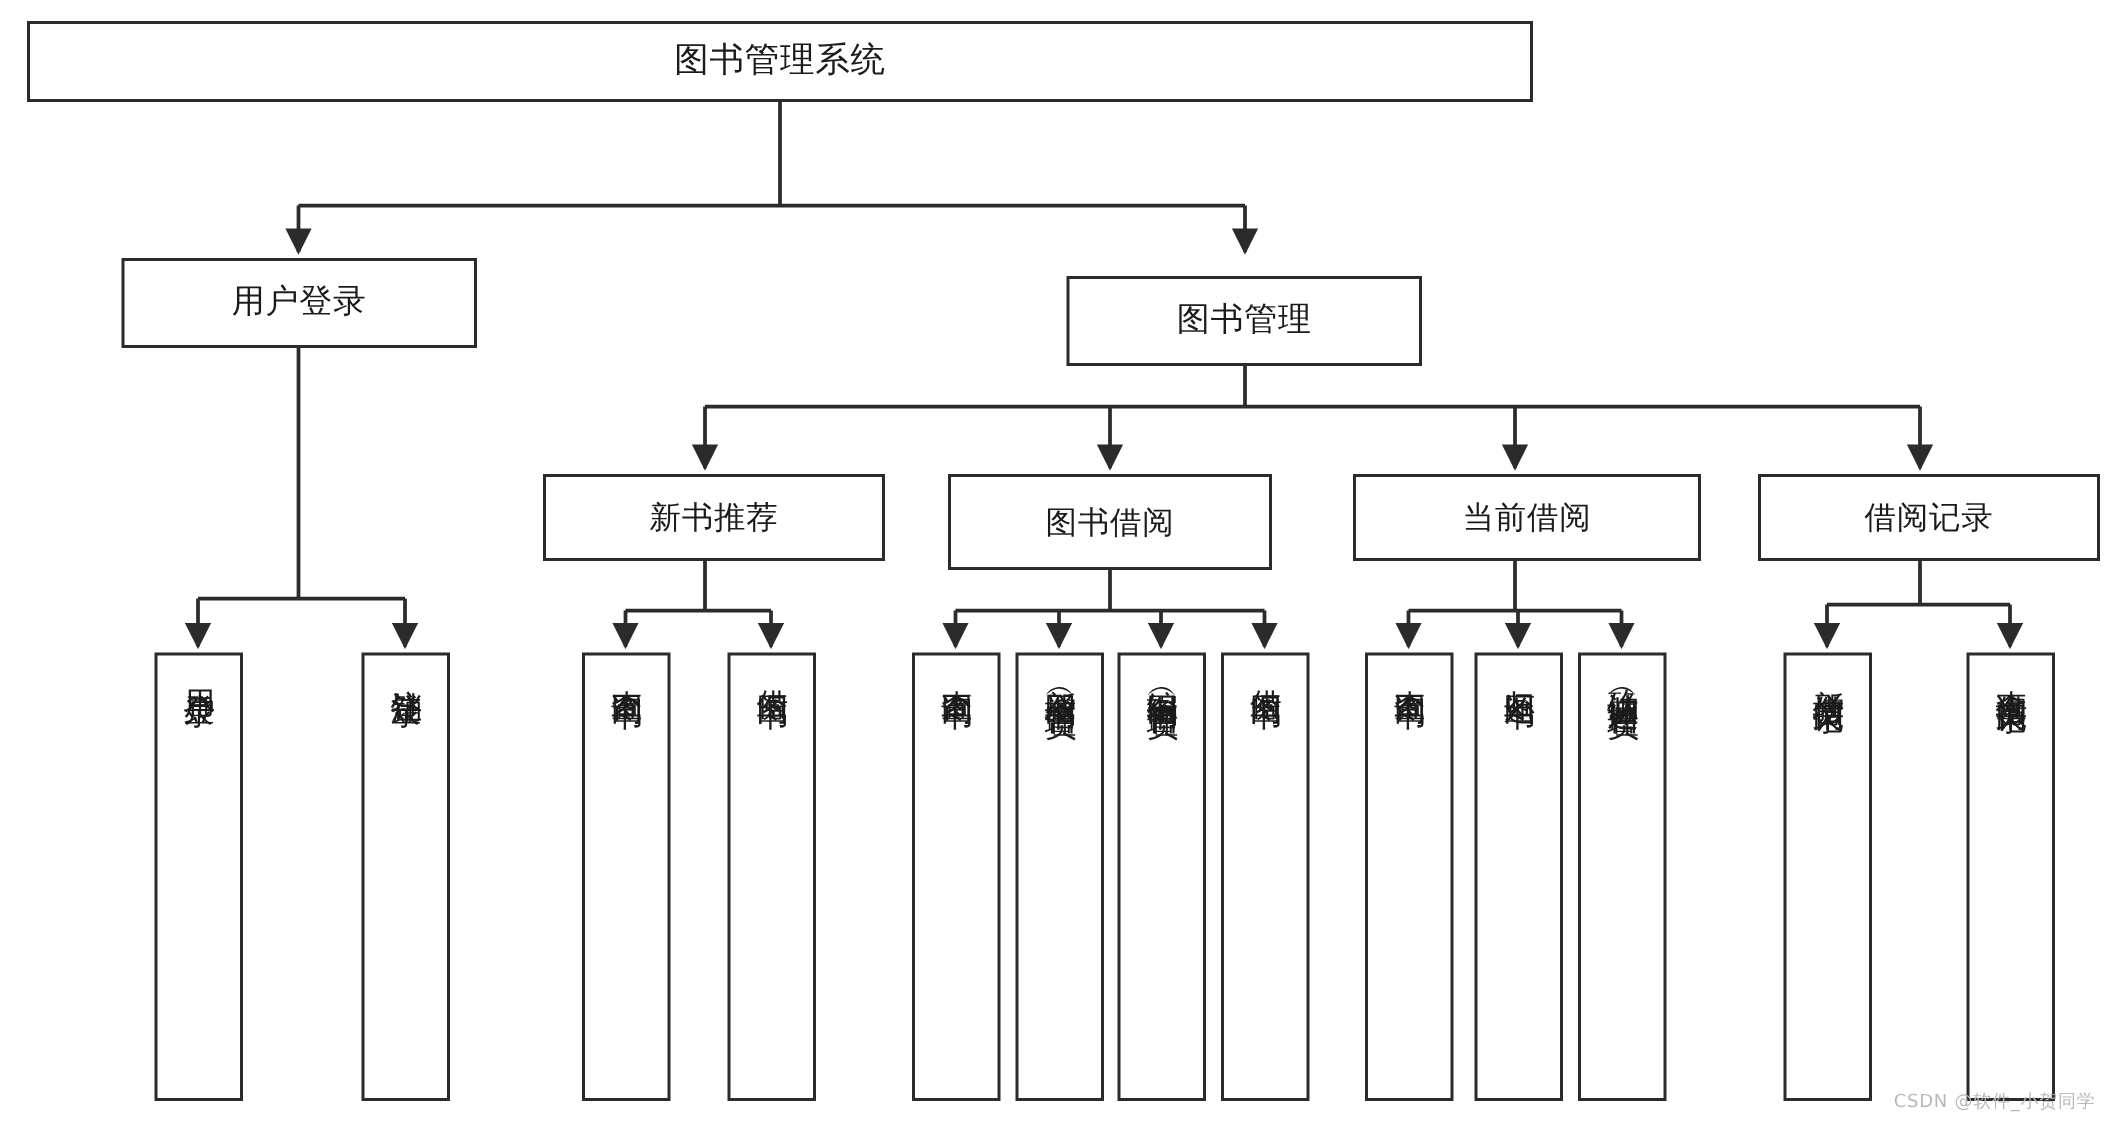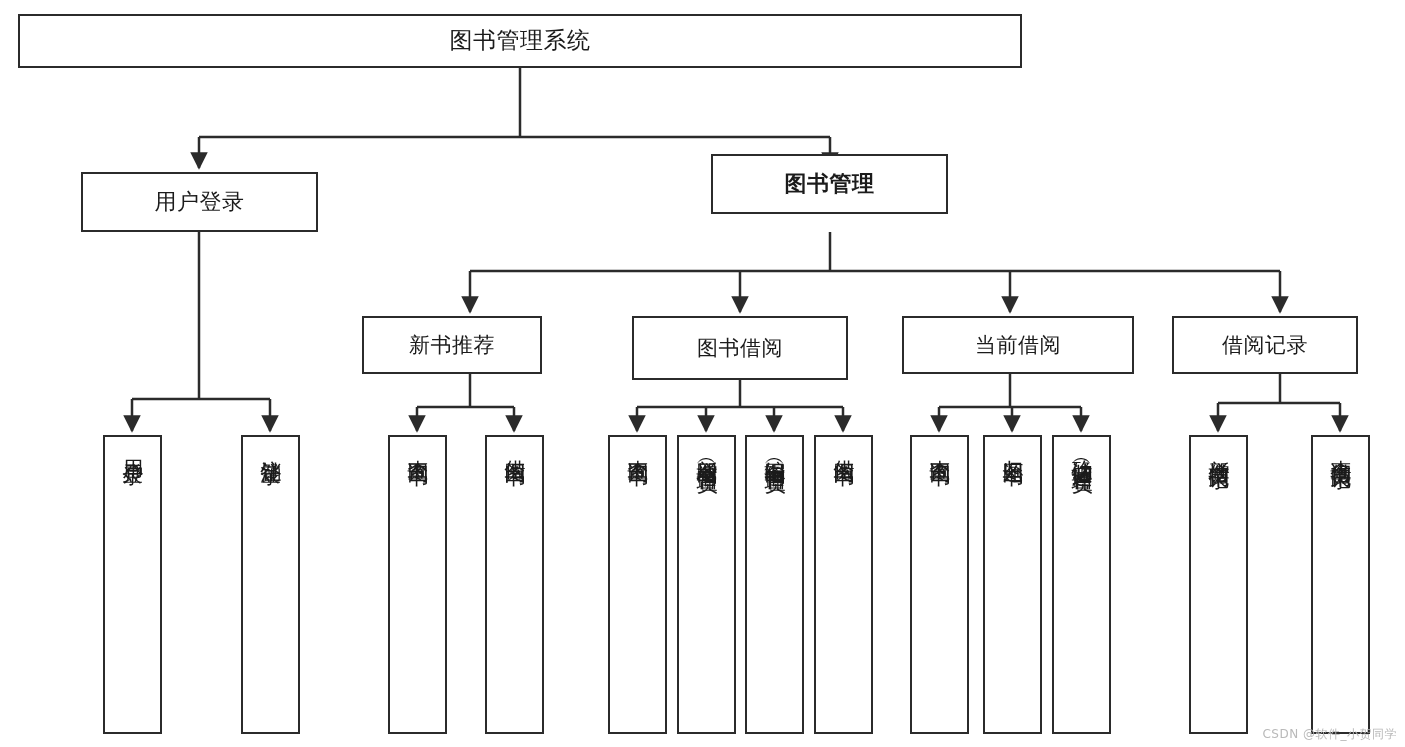--- a/index.html
+++ b/index.html
@@ -141,34 +141,34 @@
     </g>
   </svg>
 
   <div class="node h level-1" style="left:18px; top:14px; width:1004px; height:54px;">
     <span class="node-label">图书管理系统</span>
   </div>
 
   <div class="node h level-2" style="left:81px; top:172px; width:237px; height:60px;">
     <span class="node-label">用户登录</span>
   </div>
-  <div class="node h level-2" style="left:711px; top:154px; width:237px; height:60px;font-weight:bold;">
+  <div class="node h level-2" style="left:711px; top:184px; width:237px; height:60px;">
     <span class="node-label">图书管理</span>
   </div>
 
-  <div class="node h level-3" style="left:362px; top:316px; width:180px; height:58px;align-items:center;">
+  <div class="node h level-3" style="left:362px; top:316px; width:228px; height:58px;align-items:center;">
     <span class="node-label">新书推荐</span>
   </div>
   <div class="node h level-3" style="left:632px; top:316px; width:216px; height:64px;">
     <span class="node-label">图书借阅</span>
   </div>
   <div class="node h level-3" style="left:902px; top:316px; width:232px; height:58px;">
     <span class="node-label">当前借阅</span>
   </div>
-  <div class="node h level-3" style="left:1172px; top:316px; width:186px; height:58px;">
+  <div class="node h level-3" style="left:1172px; top:316px; width:228px; height:58px;">
     <span class="node-label">借阅记录</span>
   </div>
 
   <div class="node v" style="left:103px; top:435px; width:59px; height:299px;">
     <span class="node-label">用户登录</span>
   </div>
   <div class="node v" style="left:241px; top:435px; width:59px; height:299px;">
     <span class="node-label">注销登录</span>
   </div>
 

